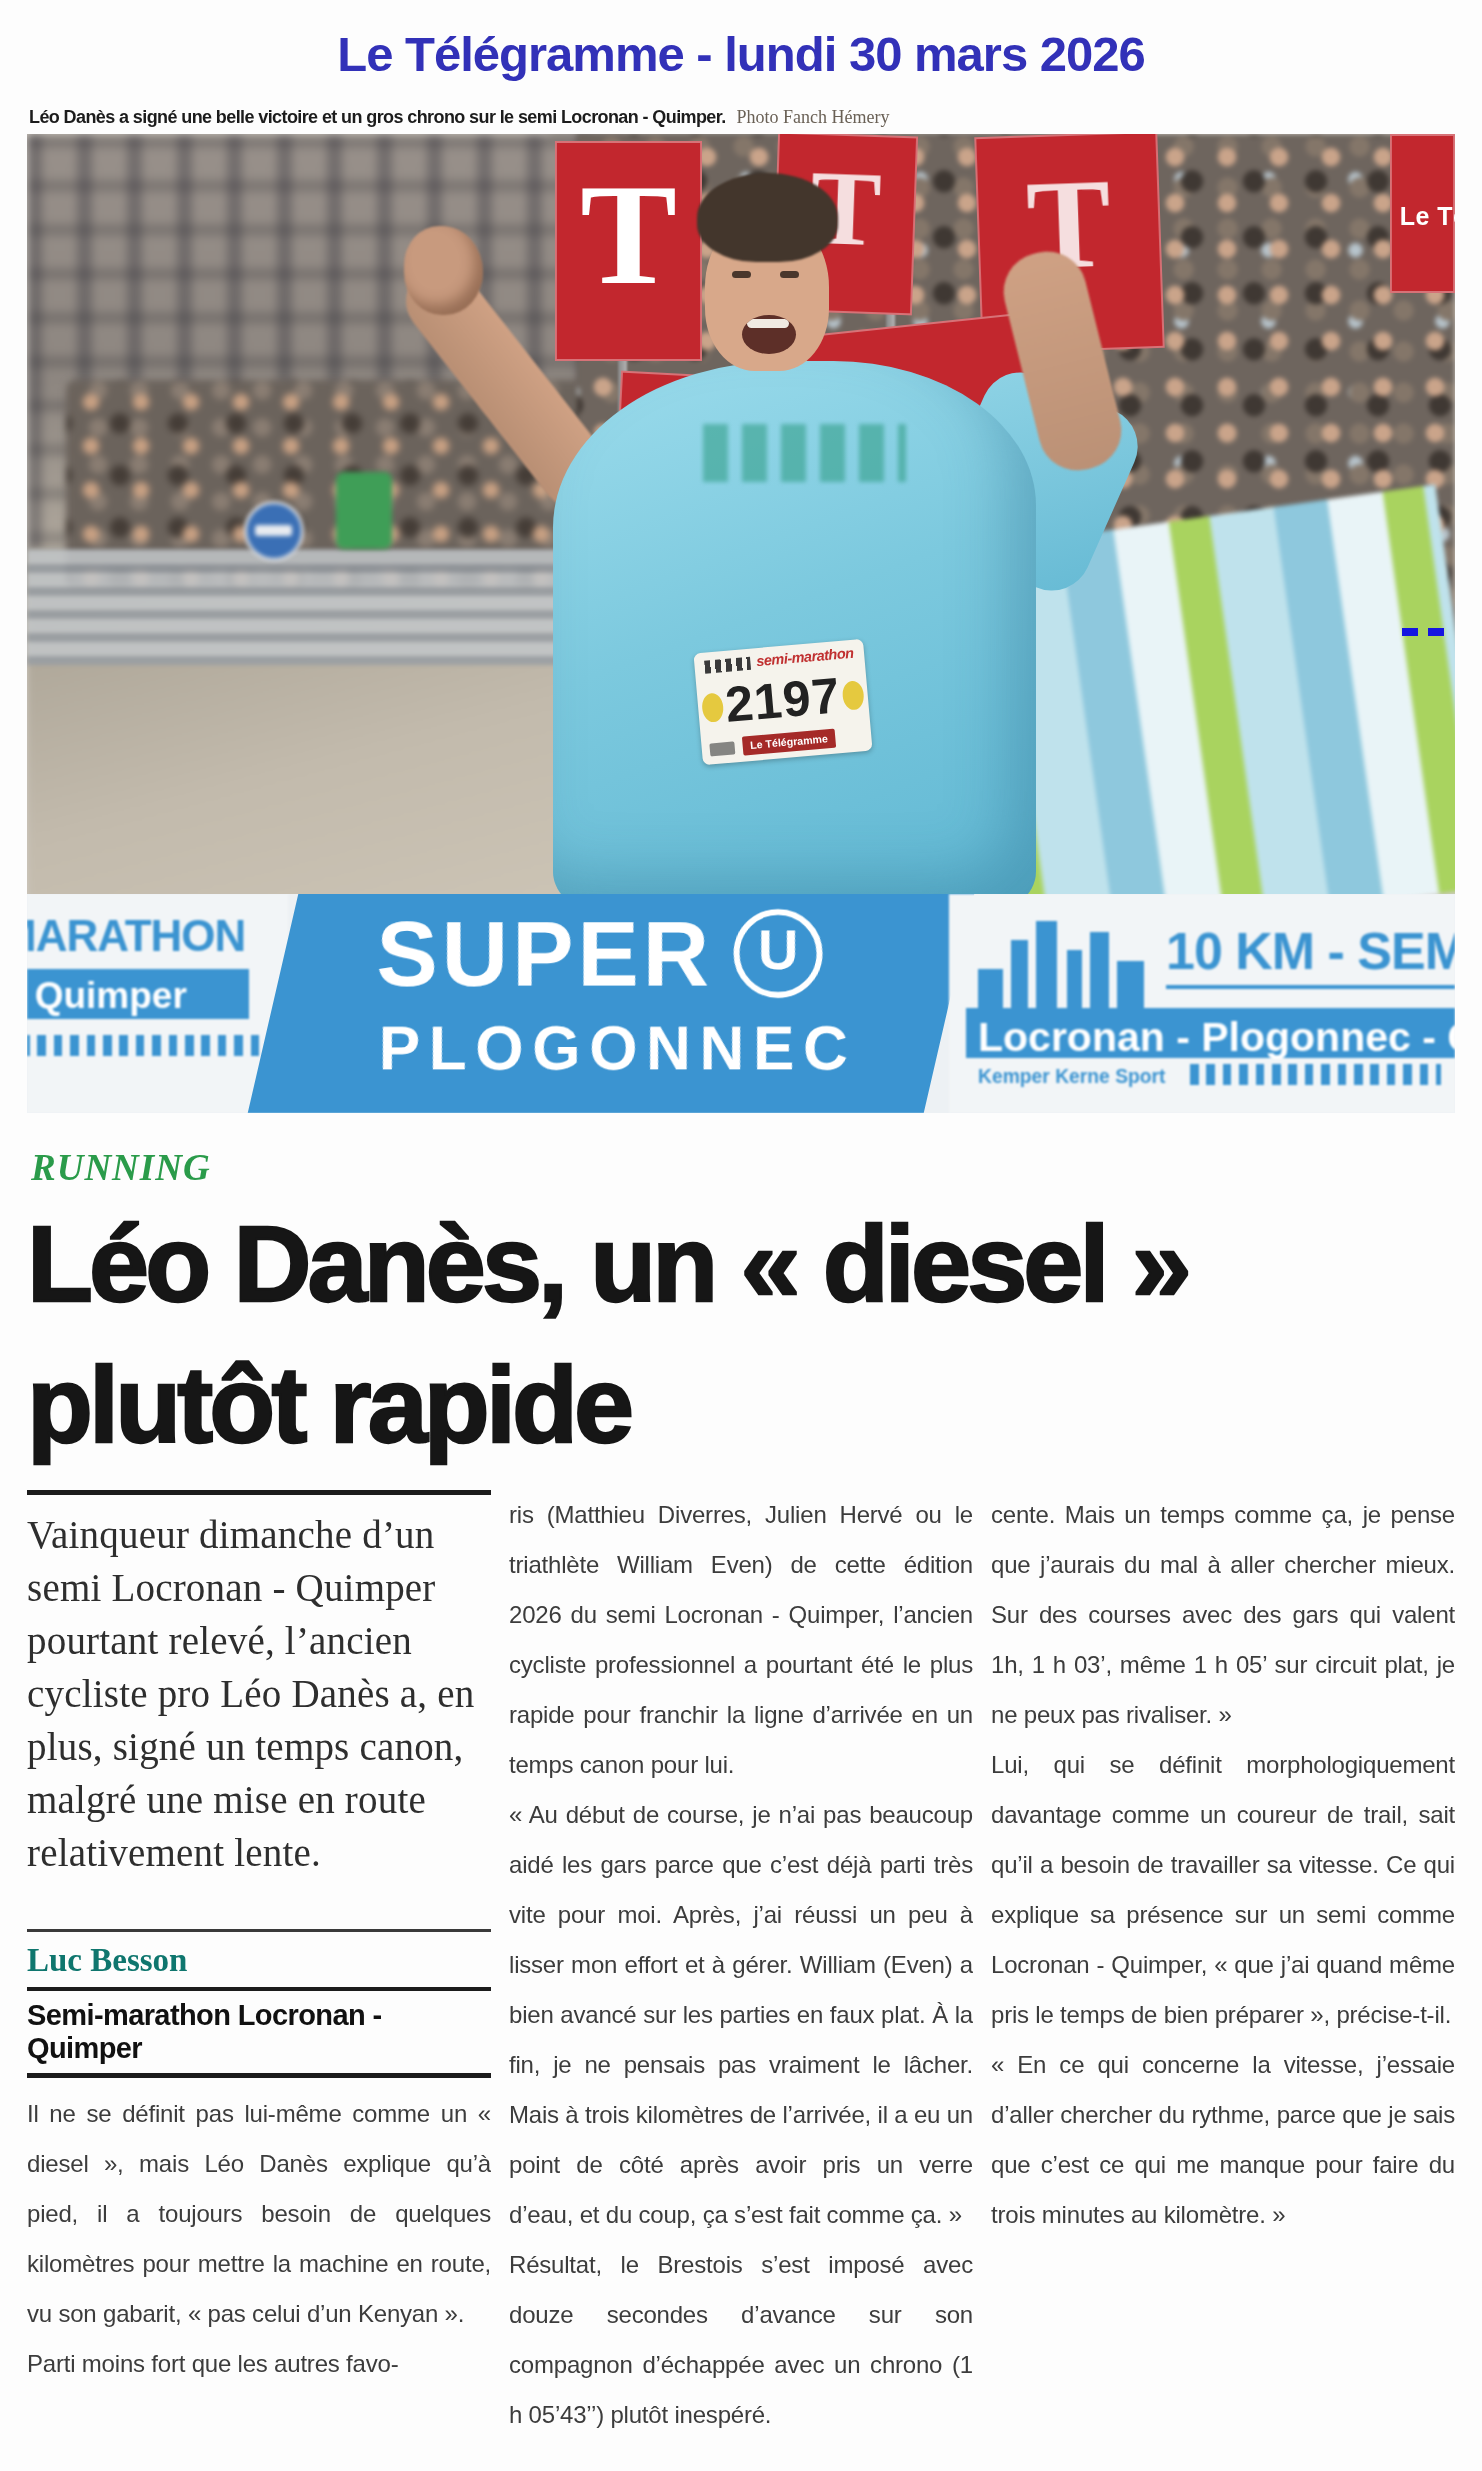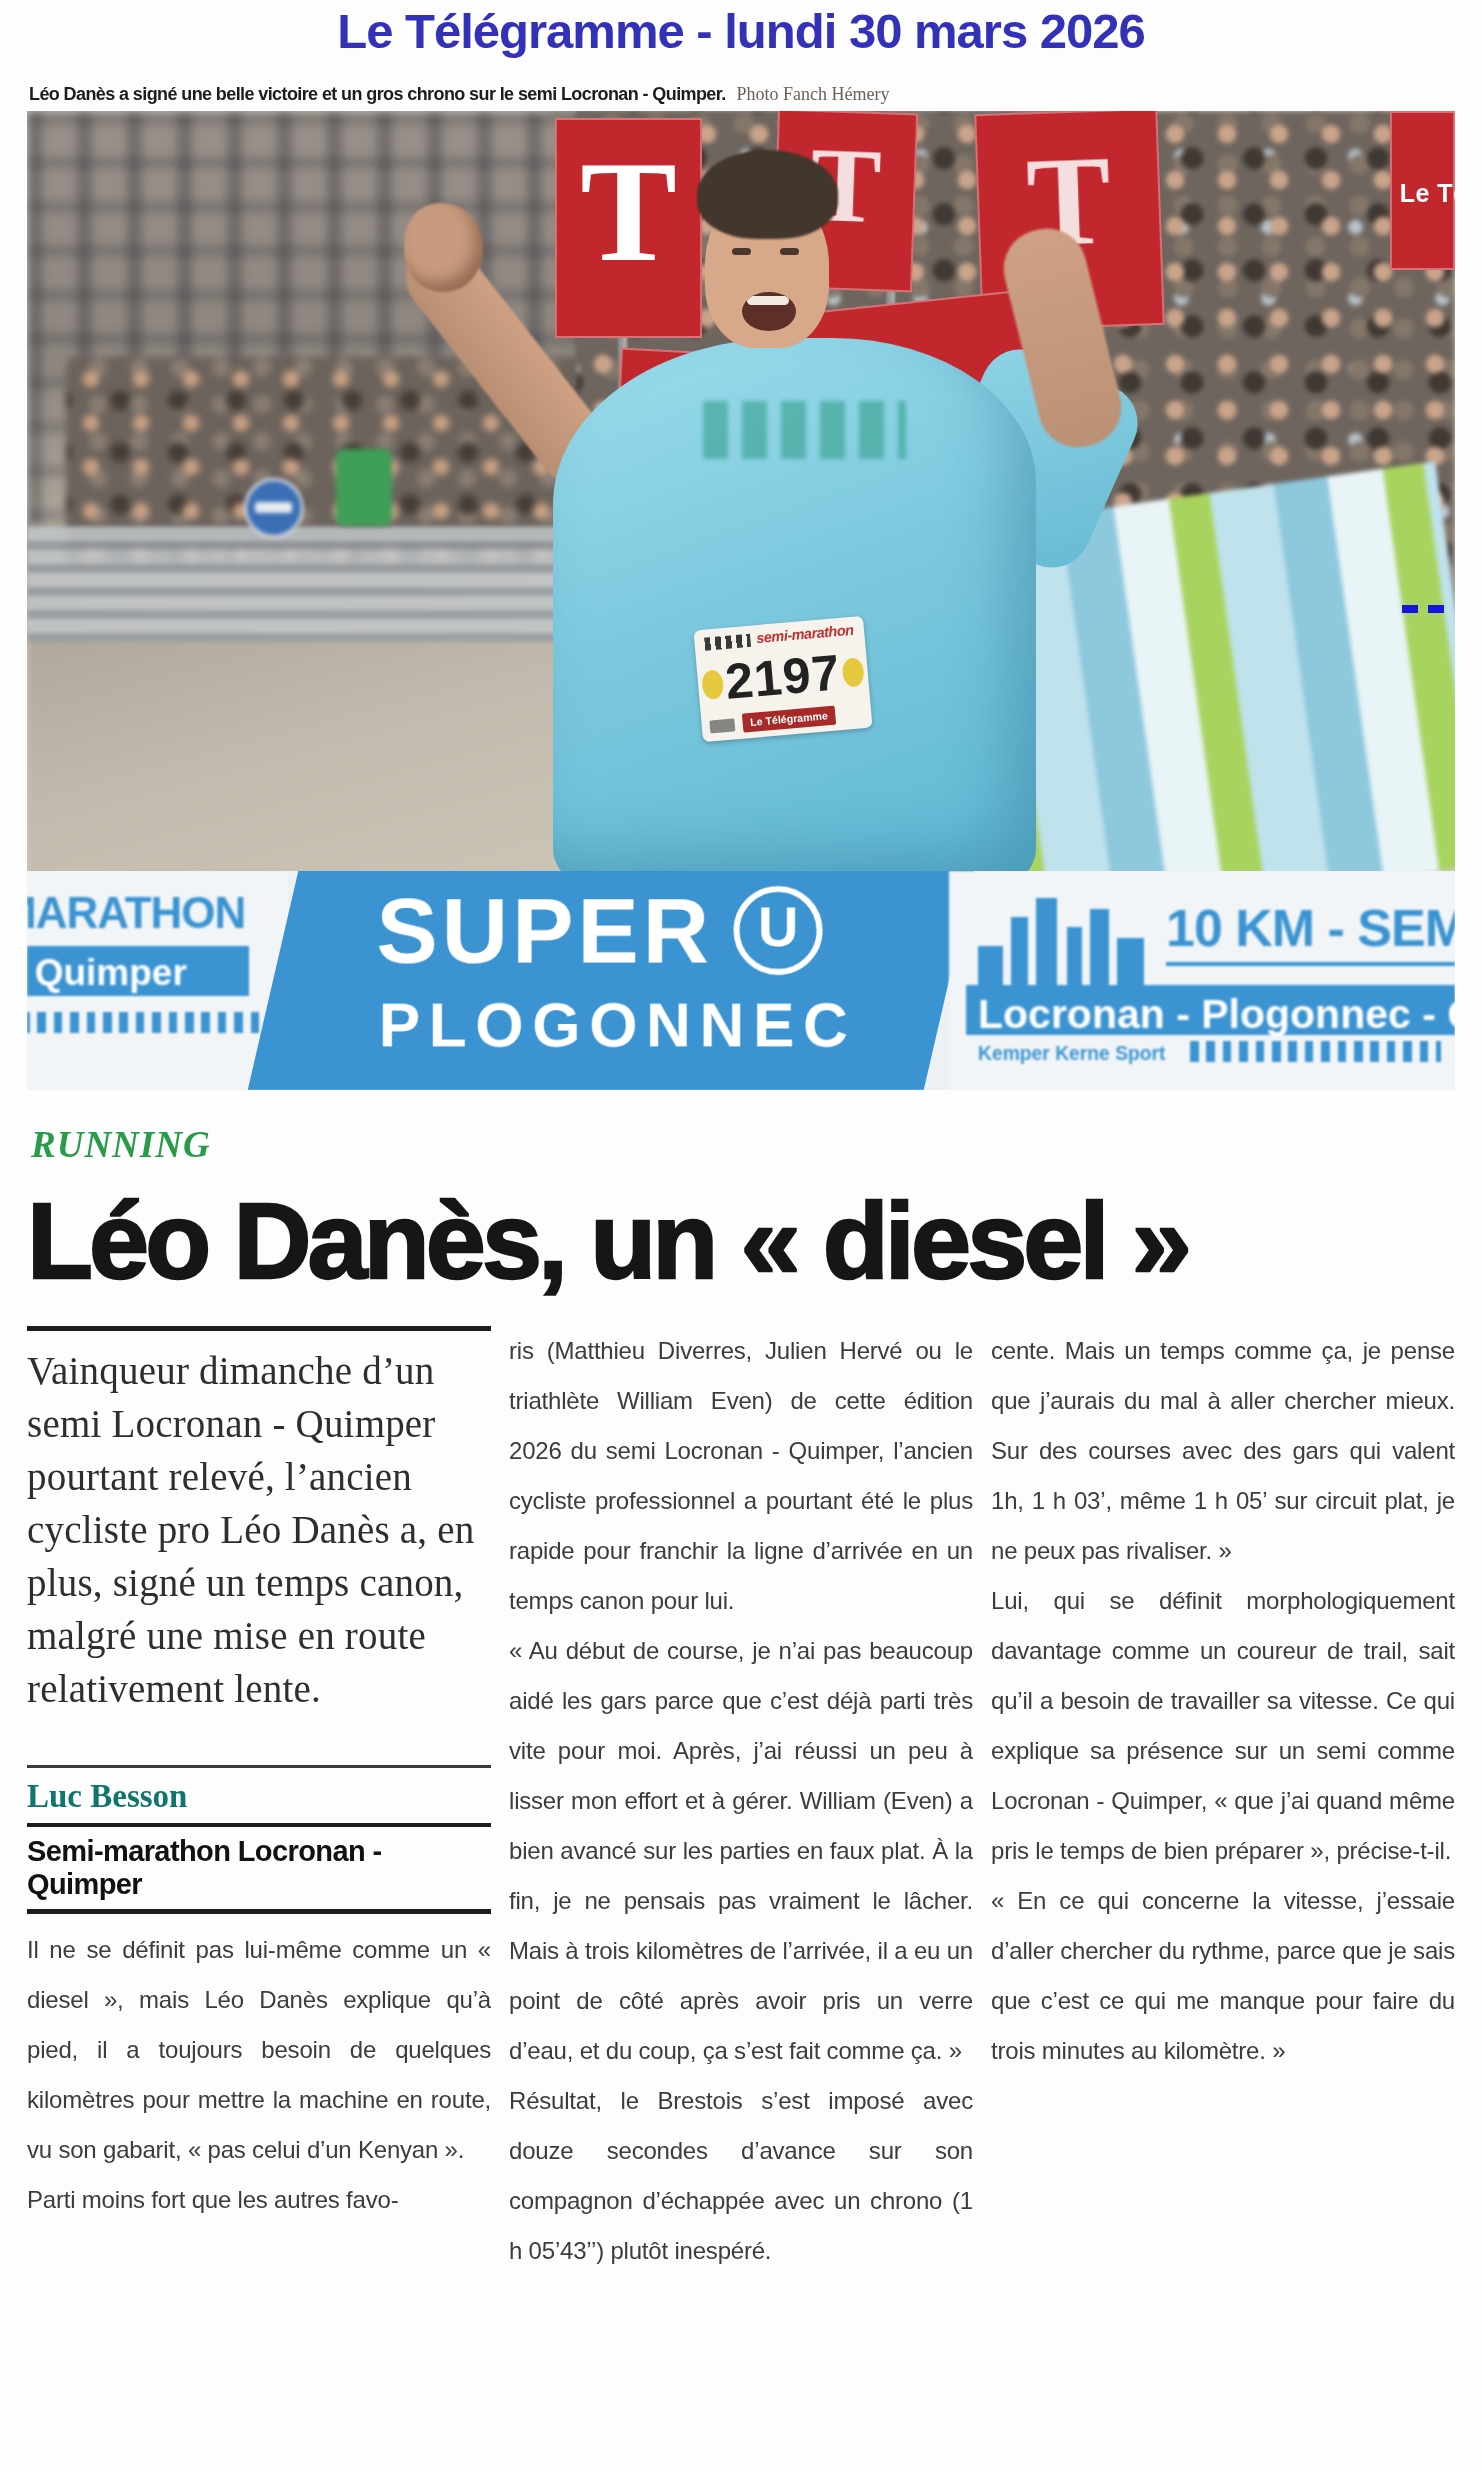--- a/index.html
+++ b/index.html
@@ -1,20 +1,20 @@
 <!DOCTYPE html>
 <html><head>
 <meta charset="utf-8">
 <style>
   * { margin:0; padding:0; box-sizing:border-box; }
   html,body { width:1482px; height:2472px; background:#fdfdfd; overflow:hidden;
               font-family:"Liberation Sans", sans-serif; }
 
   
-  .masthead { padding-top:3px; text-align:center; }
+  .masthead { padding-top:26px; text-align:center; }
   .masthead h1 { font-size:49px; font-weight:bold; letter-spacing:-1px;
                  color:#3231b8; font-family:"Liberation Sans", sans-serif; }
 
   
   .caption { margin:25px 29px 5.8px 29px; font-size:18px; color:#1c1c1c; }
   .caption .cap-bold { font-weight:bold; letter-spacing:-0.6px; }
   .caption .cap-credit { font-family:"Liberation Serif", serif; font-weight:normal;
                          color:#6a6156; margin-left:5.8px; }
 
   
@@ -303,20 +303,21 @@
       <div class="fz-org">Kemper Kerne Sport</div>
       <div class="fz-ticks"></div>
     </div>
   </div>
 </div>
 
 <div class="kicker">RUNNING</div>
 
 <h2 class="headline">
   <span style="display:block;">Léo Danès, un « diesel »</span>
+  <span style="display:block;">plutôt rapide</span>
 </h2>
 
 <div class="columns">
 
   <div class="col">
     <div class="rule-thick"></div>
     <p class="lead">Vainqueur dimanche d’un semi Locronan - Quimper pourtant relevé, l’ancien cycliste pro Léo Danès a, en plus, signé un temps canon, malgré une mise en route relativement lente.</p>
     <div class="byline-block">
       <div class="rule-thin"></div>
       <div class="byline">Luc Besson</div>

